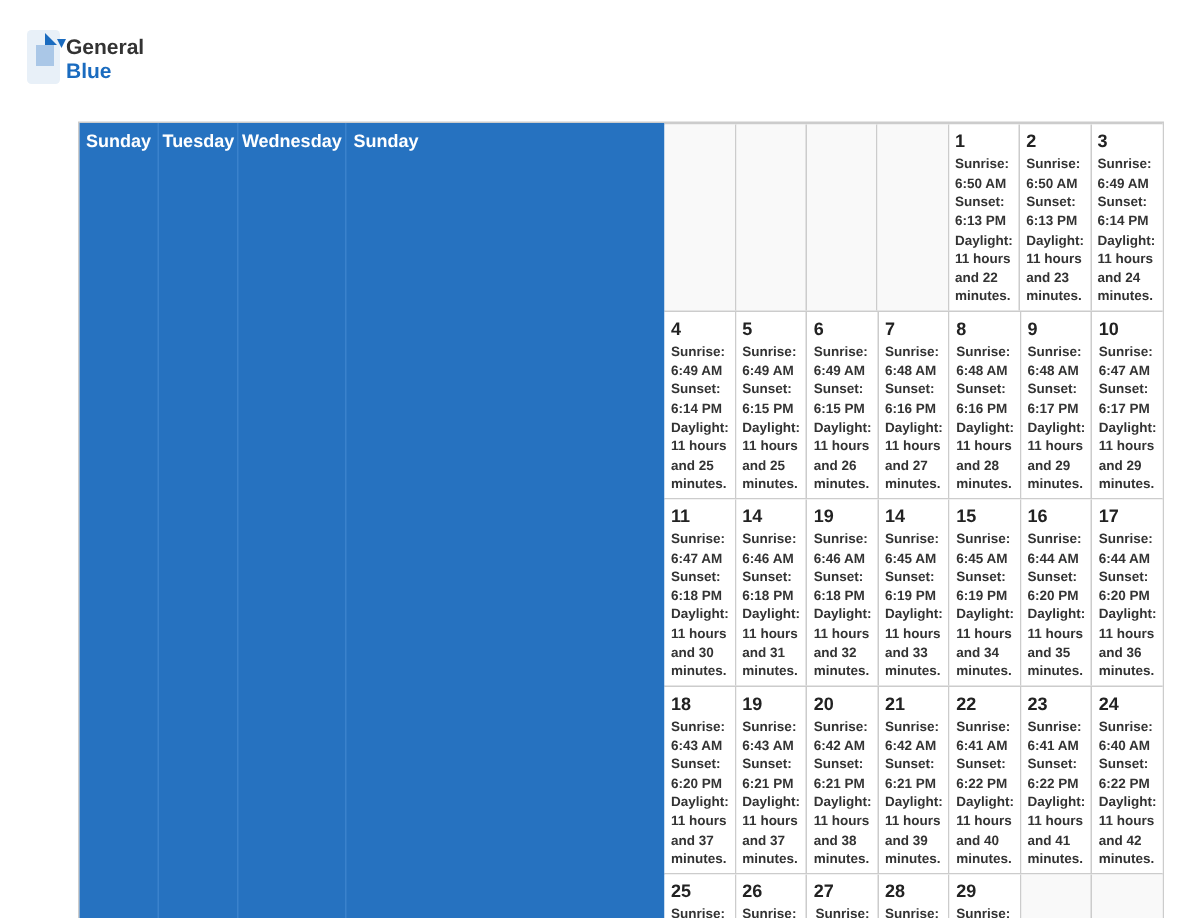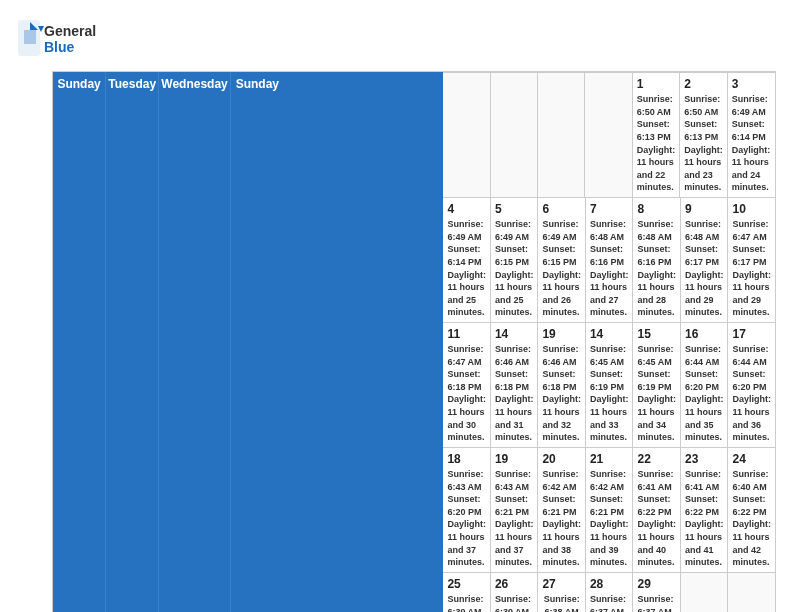--- a/index.html
+++ b/index.html
@@ -14,21 +14,21 @@
       width: 792px;
       height: 612px;
       padding: 16px;
       display: flex;
       flex-direction: column;
     }
     .header {
       display: flex;
       justify-content: space-between;
       align-items: flex-start;
-      margin-bottom: 10px;
+      margin-bottom: 20px;
     }
     .logo {
       display: flex;
       align-items: center;
       gap: 4px;
     }
     .title-block {
       text-align: right;
     }
     .calendar-title {

